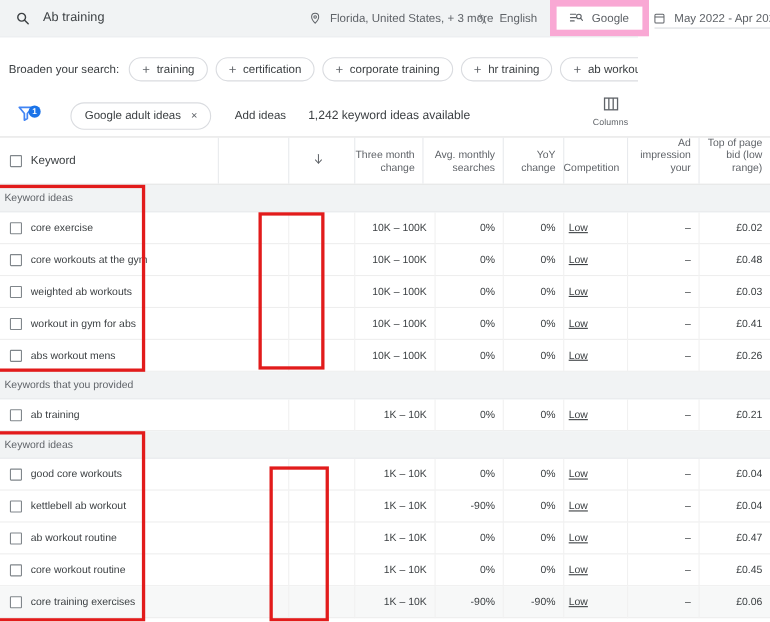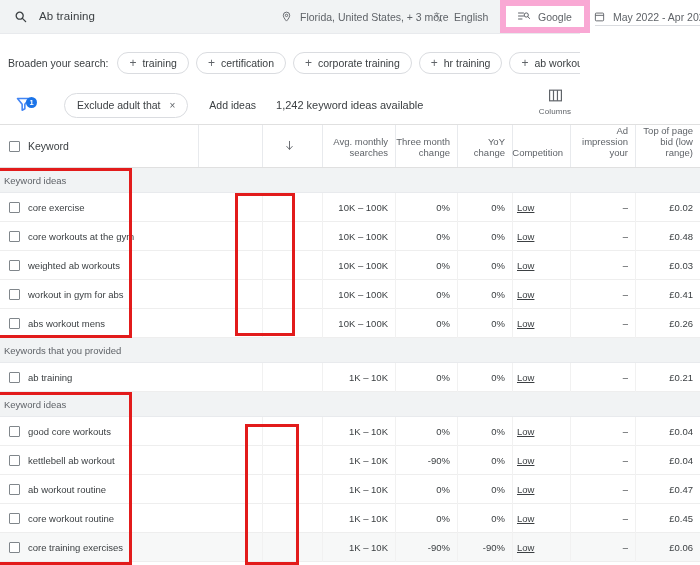--- a/index.html
+++ b/index.html
@@ -271,21 +271,21 @@
   <div class="filterbar">
     <div class="filter-icon-wrap">
       <span>
         <svg width="17" height="17" viewBox="0 0 24 24" fill="none" stroke="#4285f4" stroke-width="2.2">
           <path d="M3.5 5h17l-6.6 8v6.4l-3.8 2.1V13z" stroke-linejoin="round"></path>
         </svg>
       </span>
       <span class="filter-badge">1</span>
     </div>
     <div class="excl-chip">
-      <span>Exclude adult that</span>
+      <span>Google adult ideas</span>
       <span class="x">×</span>
     </div>
     <span class="addfilter">Add ideas</span>
     <span class="ideacount">1,242 keyword ideas available</span>
 
     <div class="columns-btn">
       <span>
         <svg width="15" height="13" viewBox="0 0 24 22" fill="none" stroke="#5f6368" stroke-width="2">
           <rect x="2" y="2" width="20" height="18"></rect>
           <line x1="8.6" y1="2" x2="8.6" y2="20"></line>
@@ -305,30 +305,30 @@
       <div class="cell kw c-kw" style="width:170px;flex:0 0 170px;">Keyword</div>
       <div class="cell c-blank"></div>
       <div class="cell sort c-sort">
         <span>
           <svg width="11" height="13" viewBox="0 0 24 24" fill="none" stroke="#5f6368" stroke-width="2">
             <line x1="12" y1="3" x2="12" y2="20" stroke-linecap="round"></line>
             <polyline points="6,14 12,20.5 18,14" stroke-linecap="round" stroke-linejoin="round"></polyline>
           </svg>
         </span>
       </div>
+      <div class="cell c-three">
+        <div>
+          <div>Three month</div>
+          <div>change</div>
+        </div>
+      </div>
       <div class="cell c-avg">
         <div>
           <div>Avg. monthly</div>
           <div>searches</div>
-        </div>
-      </div>
-      <div class="cell c-three">
-        <div>
-          <div>Three month</div>
-          <div>change</div>
         </div>
       </div>
       <div class="cell c-yoy">YoY change</div>
       <div class="cell c-comp">Competition</div>
       <div class="cell c-imp">
         <div>
           <div>Ad impression</div>
           <div>your</div>
         </div>
       </div>

